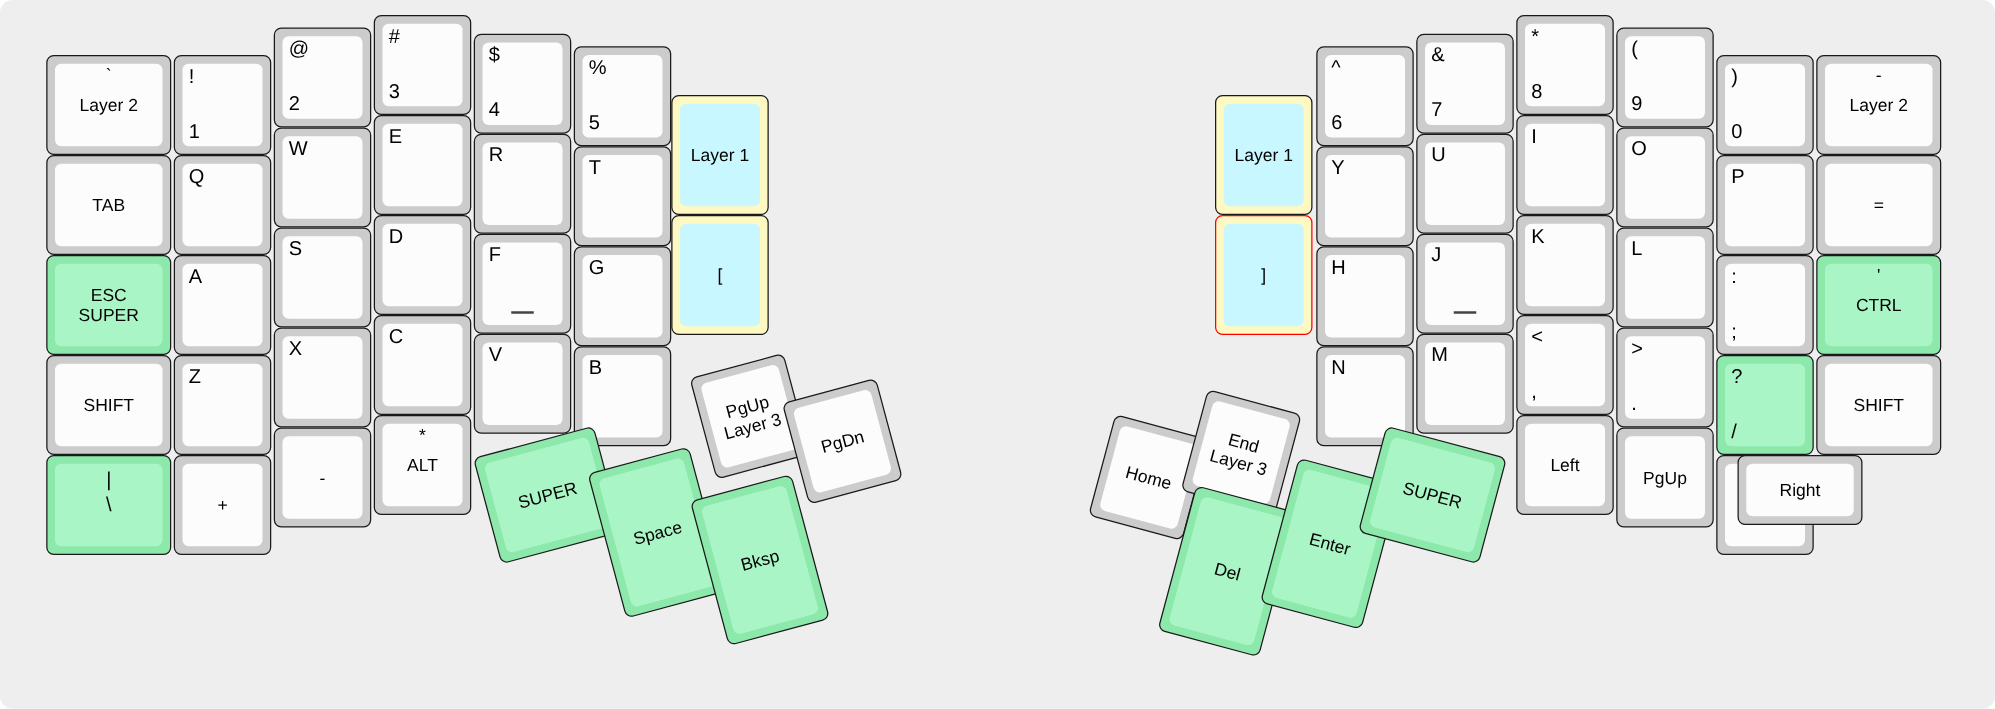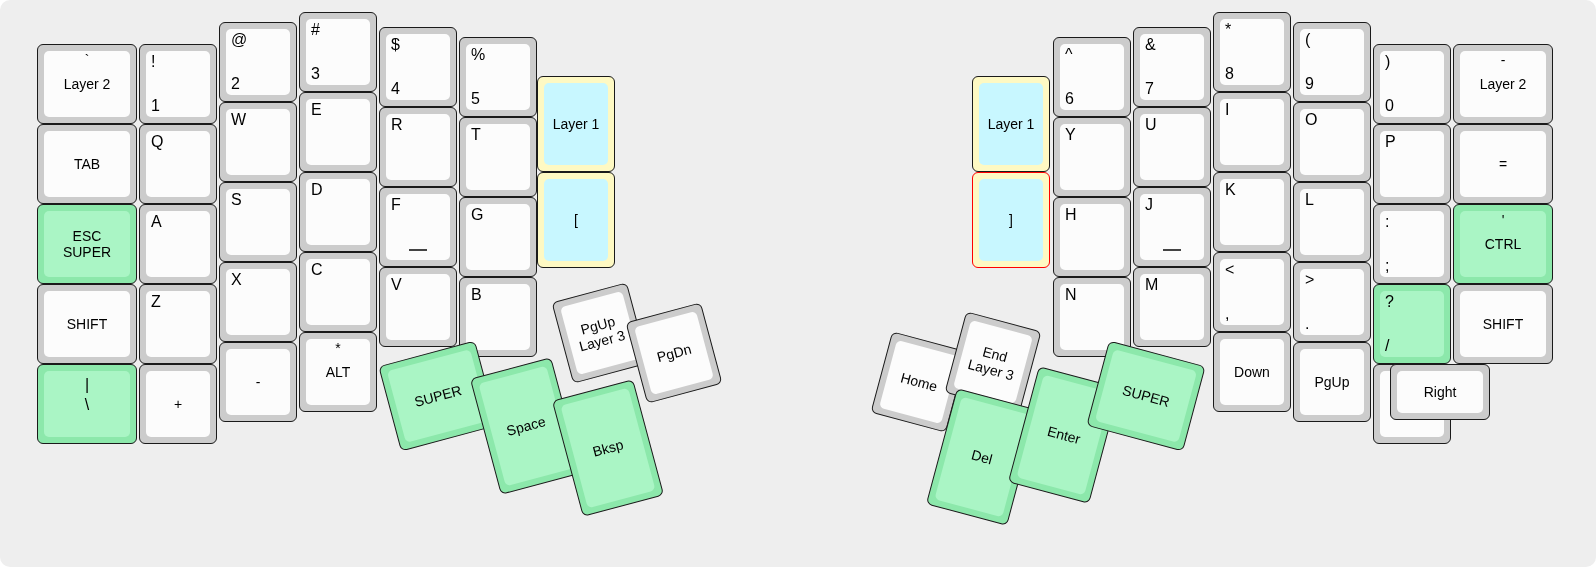--- a/index.html
+++ b/index.html
@@ -352,21 +352,21 @@
           </div>
         </div>
         <div class="key" style="left: 1213px; top: 252px; width: 78px; height: 80px;">
           <div class="cap">
             <div class="lg-tl">&lt;</div>
             <div class="lg-bl">,</div>
           </div>
         </div>
         <div class="key" style="left: 1213px; top: 332px; width: 78px; height: 80px;">
           <div class="cap">
-            <div class="lg-center">Down</div>
+            <div class="lg-center">Left</div>
           </div>
         </div>
       </div>
       <div>
         <div class="key" style="left: 1293px; top: 22px; width: 78px; height: 80px;">
           <div class="cap">
             <div class="lg-tl">(</div>
             <div class="lg-bl">9</div>
           </div>
         </div>

